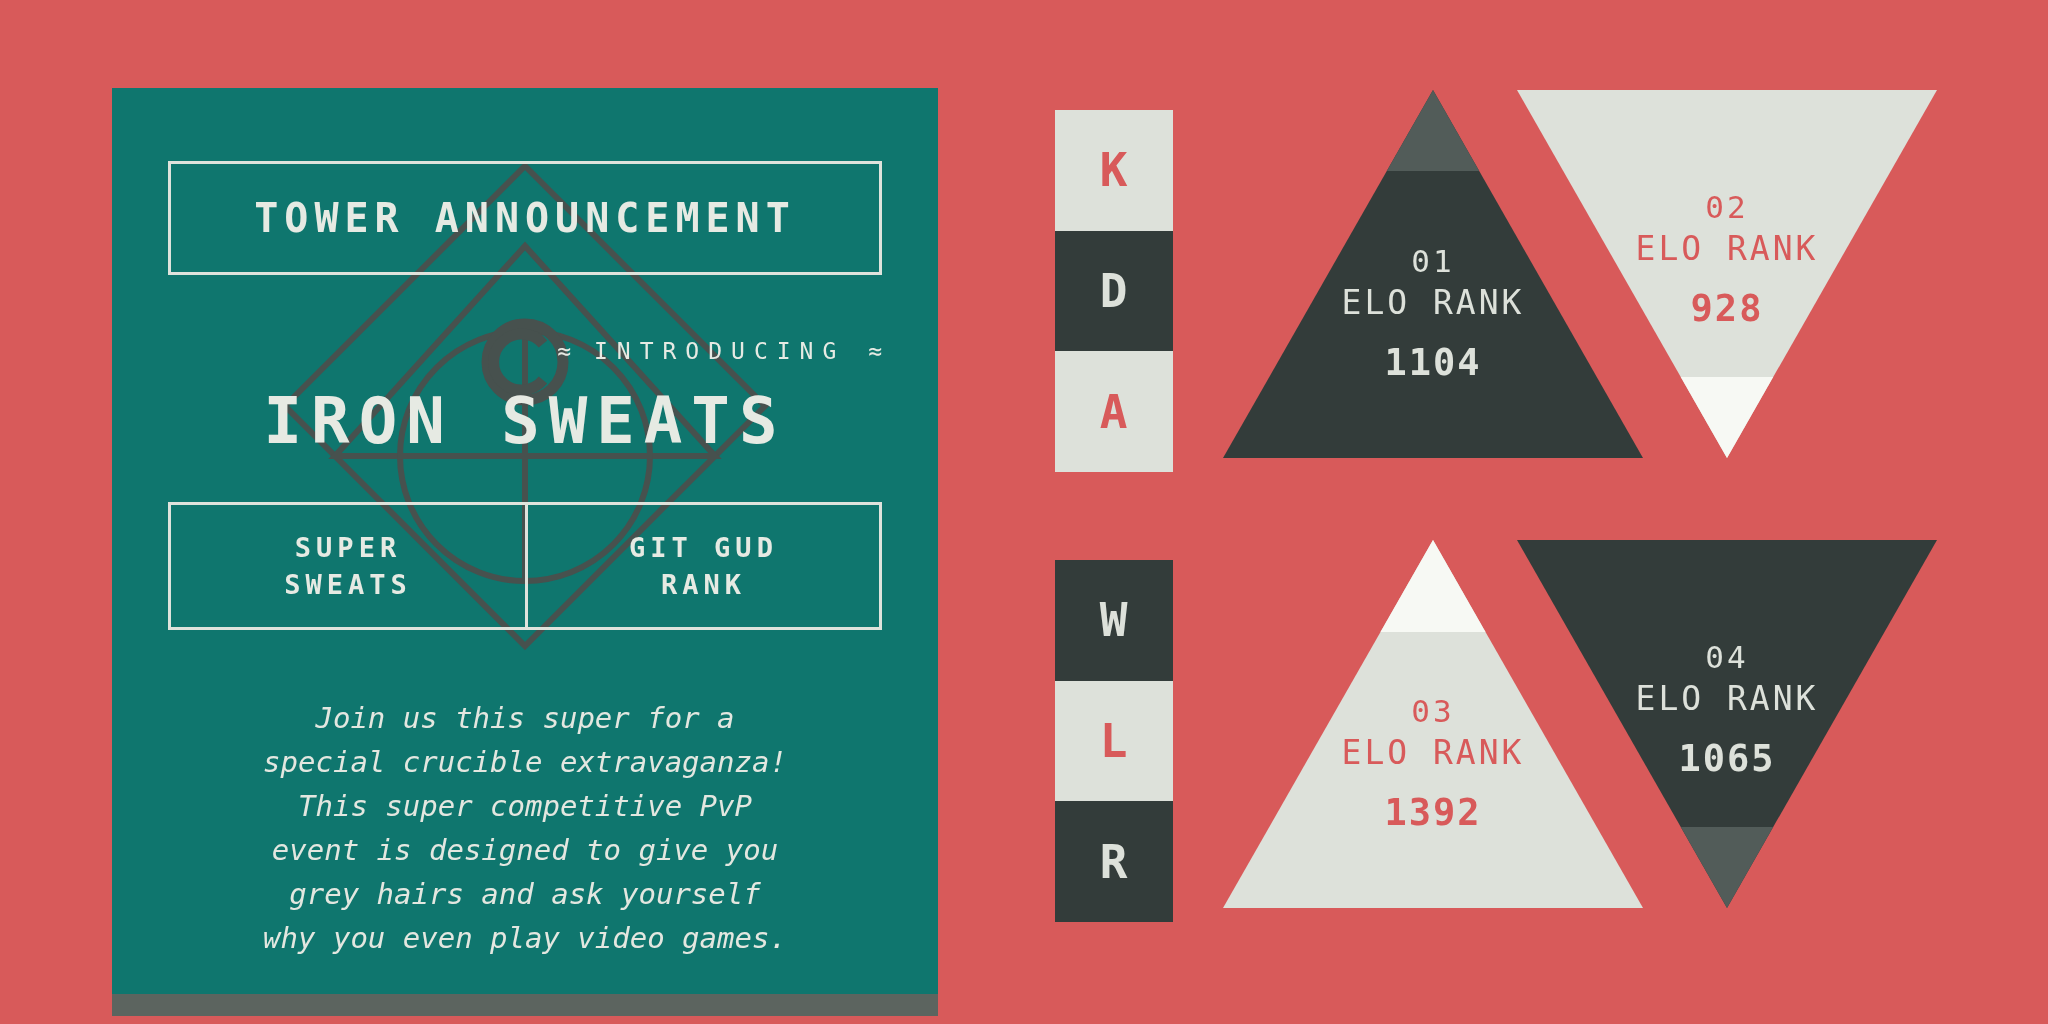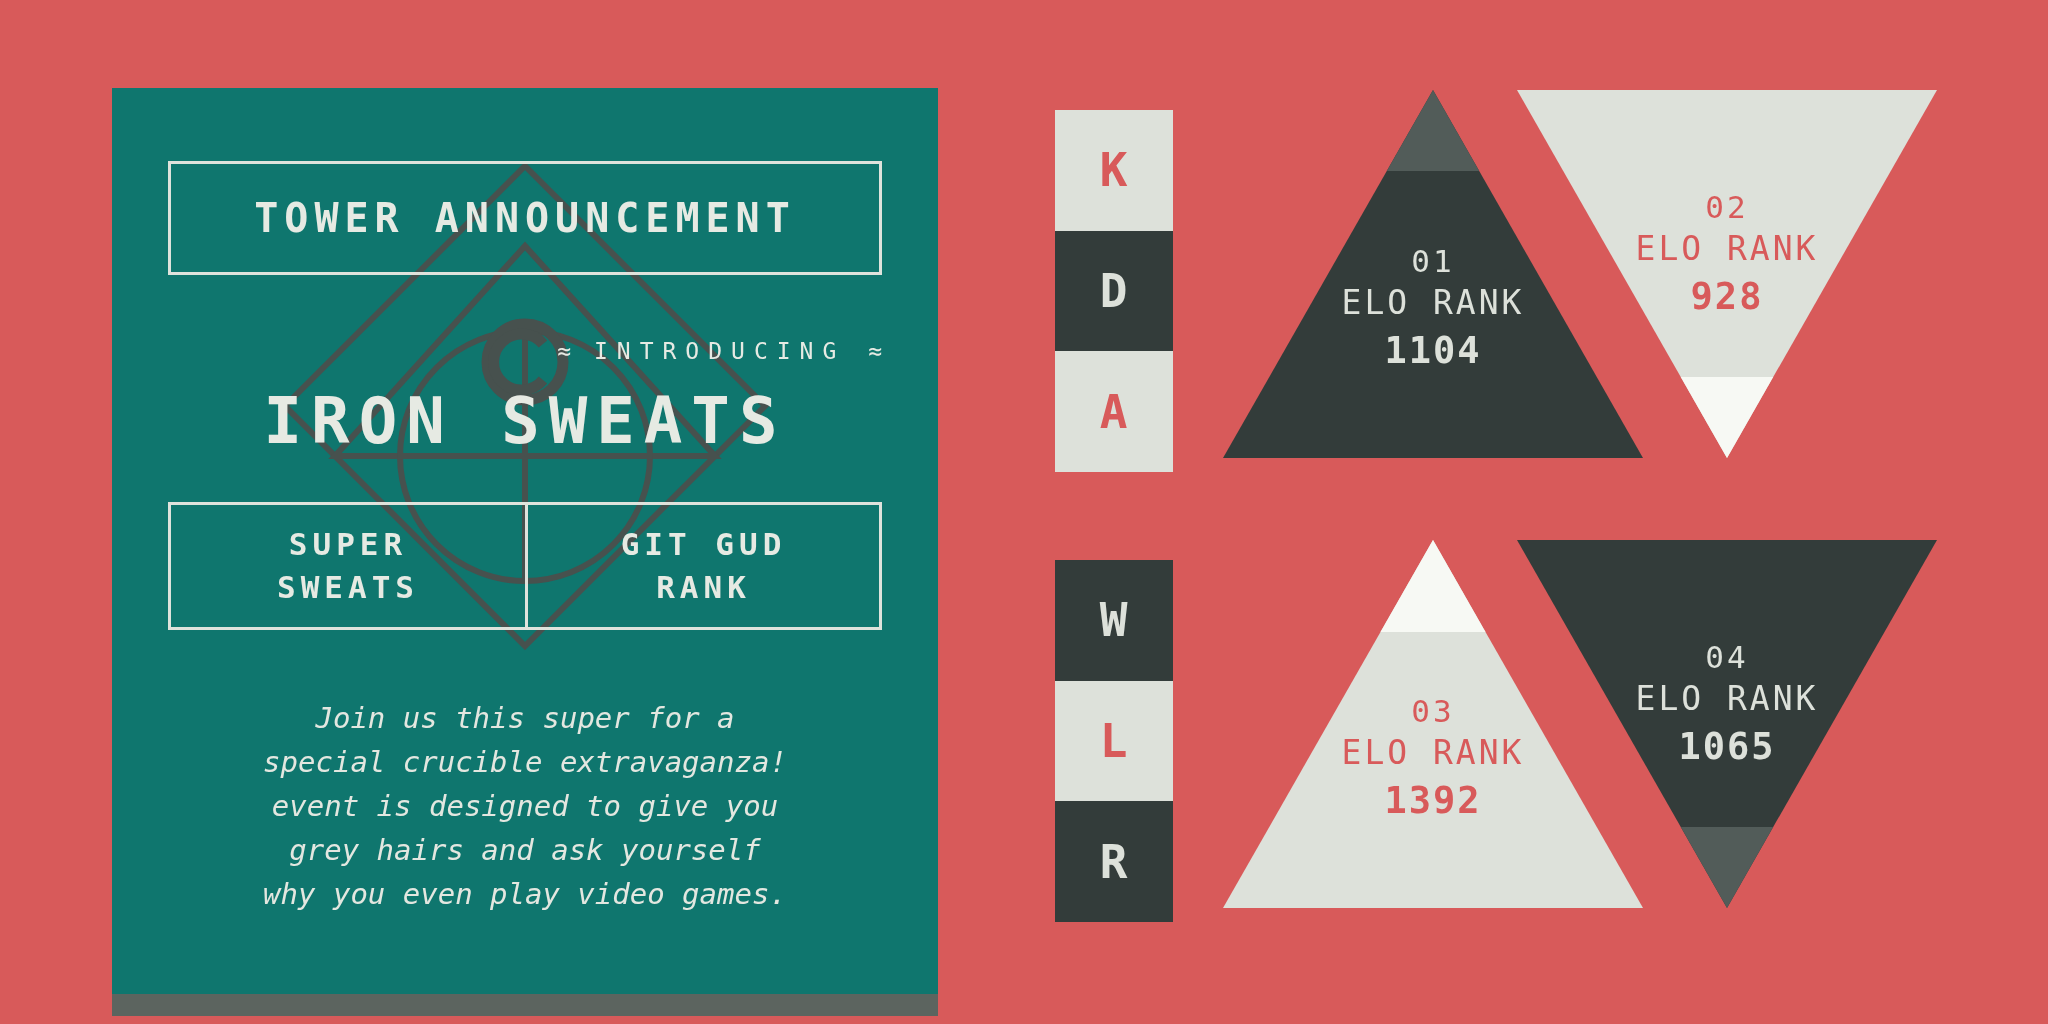--- a/index.html
+++ b/index.html
@@ -101,21 +101,21 @@
     height: 128px;
     display: flex;
   }
   .tag-cell {
     flex: 1 1 50%;
     display: flex;
     flex-direction: column;
     align-items: center;
     justify-content: center;
     color: #e6eae3;
-    font-size: 31px;
+    font-size: 27px;
     font-weight: bold;
     letter-spacing: 5px;
     line-height: 1.38;
   }
   .tag-cell + .tag-cell { border-left: 3px solid #dfe3dc; }
   .tag-cell span { display: block; white-space: nowrap; }
 
   
   #body-copy {
     margin-top: 66px;
@@ -211,21 +211,21 @@
     display: block;
     font-size: 33px;
     letter-spacing: 3px;
     white-space: nowrap;
   }
   .tri-label .val {
     display: block;
     font-size: 37px;
     font-weight: bold;
     letter-spacing: 2px;
-    margin-top: 3px;
+    margin-top: 15px;
   }
   .lbl-up   { top: 152px; }
   .lbl-down { top: 98px;  }
   .txt-light { color: #dde1da; }
   .txt-red   { color: #d85a5a; }
 </style>
 </head>
 <body>
 
 <div id="stage">
@@ -267,20 +267,21 @@
         </div>
         <div class="tag-cell">
           <span>GIT GUD</span>
           <span>RANK</span>
         </div>
       </div>
 
       <div id="body-copy">
         <p>Join us this super for a</p>
         <p>special crucible extravaganza!</p>
+        <p>This super competitive PvP</p>
         <p>event is designed to give you</p>
         <p>grey hairs and ask yourself</p>
         <p>why you even play video games.</p>
       </div>
     </div>
 
     <div id="panel-strip"></div>
   </section>
 
   <section id="stats-area">

